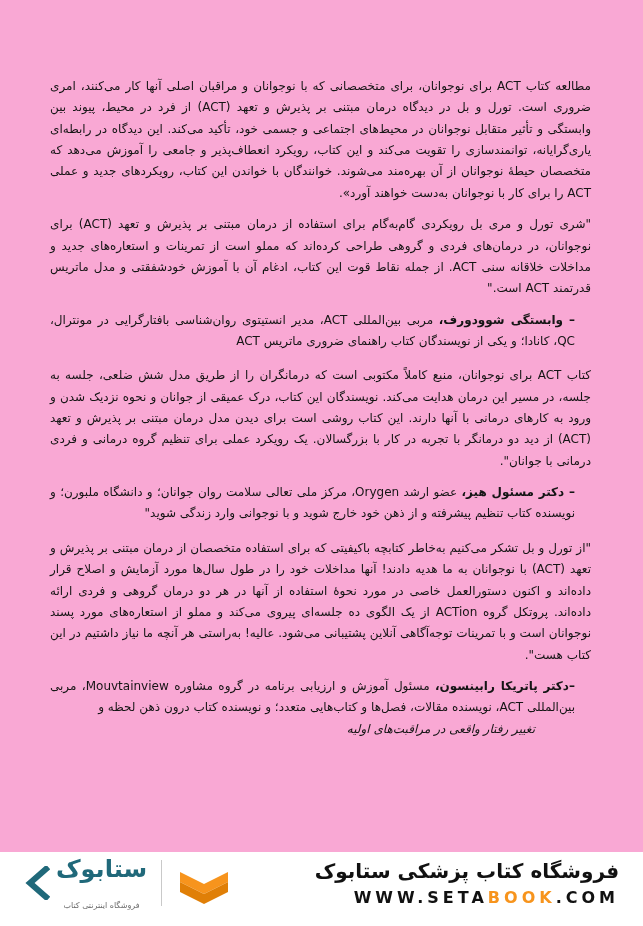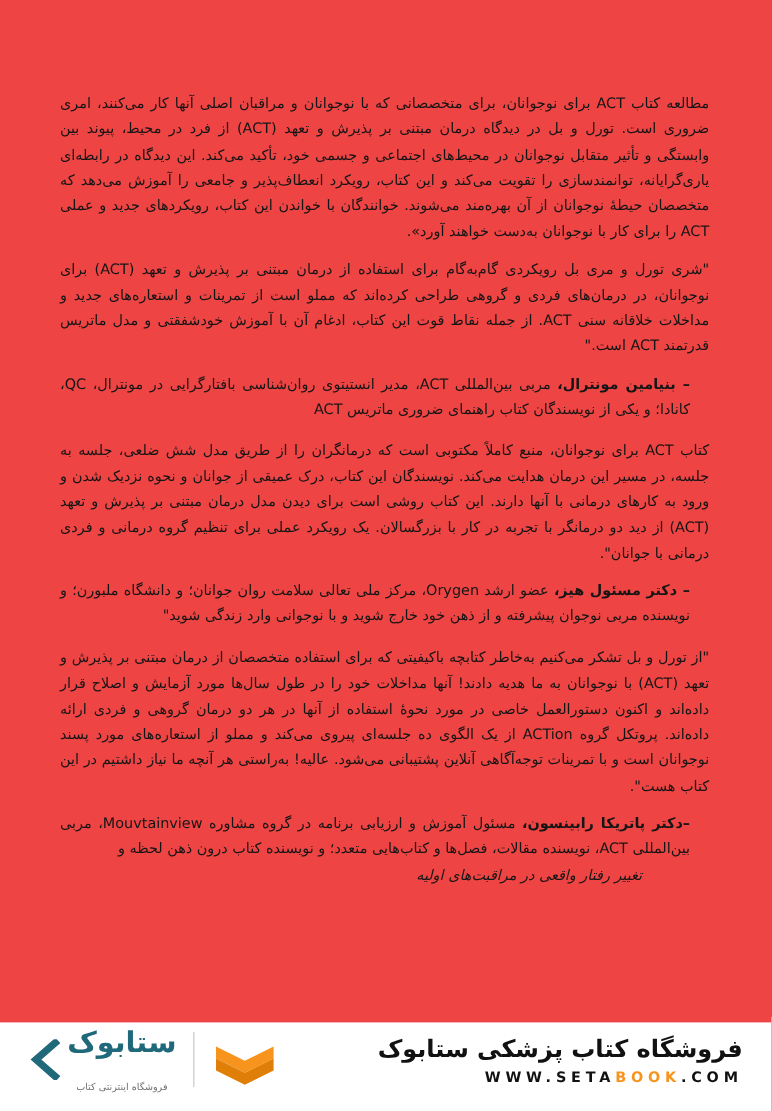--- a/index.html
+++ b/index.html
@@ -1,17 +1,17 @@
 <!DOCTYPE html>
 <html lang="fa"><head>
 <meta charset="utf-8">
 <style>
   html,body{margin:0;padding:0;background:#e8e8e8;}
   .page{
-    width:643px;height:926px;background:#ef4444;position:relative;
+    width:643px;height:926px;background:#f9a8d4;position:relative;
     margin:0 auto;overflow:hidden;
     font-family:"DejaVu Sans",sans-serif;box-sizing:border-box;
   }
   .content{
     position:absolute;top:76px;right:52px;left:50px;
     direction:rtl;text-align:justify;
     font-size:12px;line-height:1.78;color:#151515;
   }
   .quote{margin:0 0 10px 0;}
   .attribution{margin:0 16px 13px 0;}
@@ -27,40 +27,40 @@
     padding:0 24px 12px 24px;box-sizing:border-box;background:#ffffff;
   }
   .logo-group{display:flex;align-items:center;gap:14px;}
   .wordmark{display:flex;align-items:center;gap:6px;}
   .wordmark-col{display:flex;flex-direction:column;align-items:center;direction:rtl;}
   .logo-word{color:#20697a;font-size:24px;font-weight:bold;line-height:1;}
   .logo-sub{color:#6d6d6d;font-size:8px;margin-top:20px;}
   .logo-divider{width:1px;height:46px;background:#c9c9c9;}
   .store{text-align:right;direction:rtl;}
   .store-title{font-weight:bold;font-size:20px;color:#111;}
-  .store-url{direction:ltr;font-size:12px;font-weight:bold;letter-spacing:4px;margin-top:5px;color:#111;font-family:"DejaVu Sans",sans-serif;}
+  .store-url{direction:ltr;font-size:16px;font-weight:bold;letter-spacing:4px;margin-top:5px;color:#111;font-family:"DejaVu Sans",sans-serif;}
   .url-accent{color:#f7941d;}
 </style>
 </head>
 <body>
 
 <div class="page">
 
   <div class="content">
 
     <p class="quote">مطالعه کتاب ACT برای نوجوانان، برای متخصصانی که با نوجوانان و مراقبان اصلی آنها کار می‌کنند، امری ضروری است. تورل و بل در دیدگاه درمان مبتنی بر پذیرش و تعهد (ACT) از فرد در محیط، پیوند بین وابستگی و تأثیر متقابل نوجوانان در محیط‌های اجتماعی و جسمی خود، تأکید می‌کند. این دیدگاه در رابطه‌ای یاری‌گرایانه، توانمندسازی را تقویت می‌کند و این کتاب، رویکرد انعطاف‌پذیر و جامعی را آموزش می‌دهد که متخصصان حیطهٔ نوجوانان از آن بهره‌مند می‌شوند. خوانندگان با خواندن این کتاب، رویکردهای جدید و عملی ACT را برای کار با نوجوانان به‌دست خواهند آورد».</p>
 
 
     <p class="quote">"شری تورل و مری بل رویکردی گام‌به‌گام برای استفاده از درمان مبتنی بر پذیرش و تعهد (ACT) برای نوجوانان، در درمان‌های فردی و گروهی طراحی کرده‌اند که مملو است از تمرینات و استعاره‌های جدید و مداخلات خلاقانه سنی ACT. از جمله نقاط قوت این کتاب، ادغام آن با آموزش خودشفقتی و مدل ماتریس قدرتمند ACT است."</p>
 
-    <p class="attribution"><span class="name">– بنیامین مونترال،</span><span> مربی بین‌المللی ACT، مدیر انستیتوی روان‌شناسی بافتارگرایی در مونترال، QC، کانادا؛ و یکی از نویسندگان کتاب راهنمای ضروری ماتریس ACT</span></p>
+    <p class="attribution"><span class="name">– وابستگی شوودورف،</span><span> مربی بین‌المللی ACT، مدیر انستیتوی روان‌شناسی بافتارگرایی در مونترال، QC، کانادا؛ و یکی از نویسندگان کتاب راهنمای ضروری ماتریس ACT</span></p>
 
     <p class="quote">کتاب ACT برای نوجوانان، منبع کاملاً مکتوبی است که درمانگران را از طریق مدل شش ضلعی، جلسه به جلسه، در مسیر این درمان هدایت می‌کند. نویسندگان این کتاب، درک عمیقی از جوانان و نحوه نزدیک شدن و ورود به کارهای درمانی با آنها دارند. این کتاب روشی است برای دیدن مدل درمان مبتنی بر پذیرش و تعهد (ACT) از دید دو درمانگر با تجربه در کار با بزرگسالان. یک رویکرد عملی برای تنظیم گروه درمانی و فردی درمانی با جوانان".</p>
 
-    <p class="attribution"><span class="name">– دکتر مسئول هیز،</span><span> عضو ارشد Orygen، مرکز ملی تعالی سلامت روان جوانان؛ و دانشگاه ملبورن؛ و نویسنده مربی نوجوان پیشرفته و از ذهن خود خارج شوید و با نوجوانی وارد زندگی شوید"</span></p>
+    <p class="attribution"><span class="name">– دکتر مسئول هیز،</span><span> عضو ارشد Orygen، مرکز ملی تعالی سلامت روان جوانان؛ و دانشگاه ملبورن؛ و نویسنده کتاب تنظیم پیشرفته و از ذهن خود خارج شوید و با نوجوانی وارد زندگی شوید"</span></p>
 
     <p class="quote">"از تورل و بل تشکر می‌کنیم به‌خاطر کتابچه باکیفیتی که برای استفاده متخصصان از درمان مبتنی بر پذیرش و تعهد (ACT) با نوجوانان به ما هدیه دادند! آنها مداخلات خود را در طول سال‌ها مورد آزمایش و اصلاح قرار داده‌اند و اکنون دستورالعمل خاصی در مورد نحوهٔ استفاده از آنها در هر دو درمان گروهی و فردی ارائه داده‌اند. پروتکل گروه ACTion از یک الگوی ده جلسه‌ای پیروی می‌کند و مملو از استعاره‌های مورد پسند نوجوانان است و با تمرینات توجه‌آگاهی آنلاین پشتیبانی می‌شود. عالیه! به‌راستی هر آنچه ما نیاز داشتیم در این کتاب هست".</p>
 
     <p class="attribution"><span class="name">–دکتر پاتریکا رابینسون،</span><span> مسئول آموزش و ارزیابی برنامه در گروه مشاوره Mouvtainview، مربی بین‌المللی ACT، نویسنده مقالات، فصل‌ها و کتاب‌هایی متعدد؛ و نویسنده کتاب درون ذهن لحظه و</span><span class="tail">تغییر رفتار واقعی در مراقبت‌های اولیه</span></p>
 
   </div>
 
   <div class="page-number">«۵»</div>
 
   <div class="footer">

